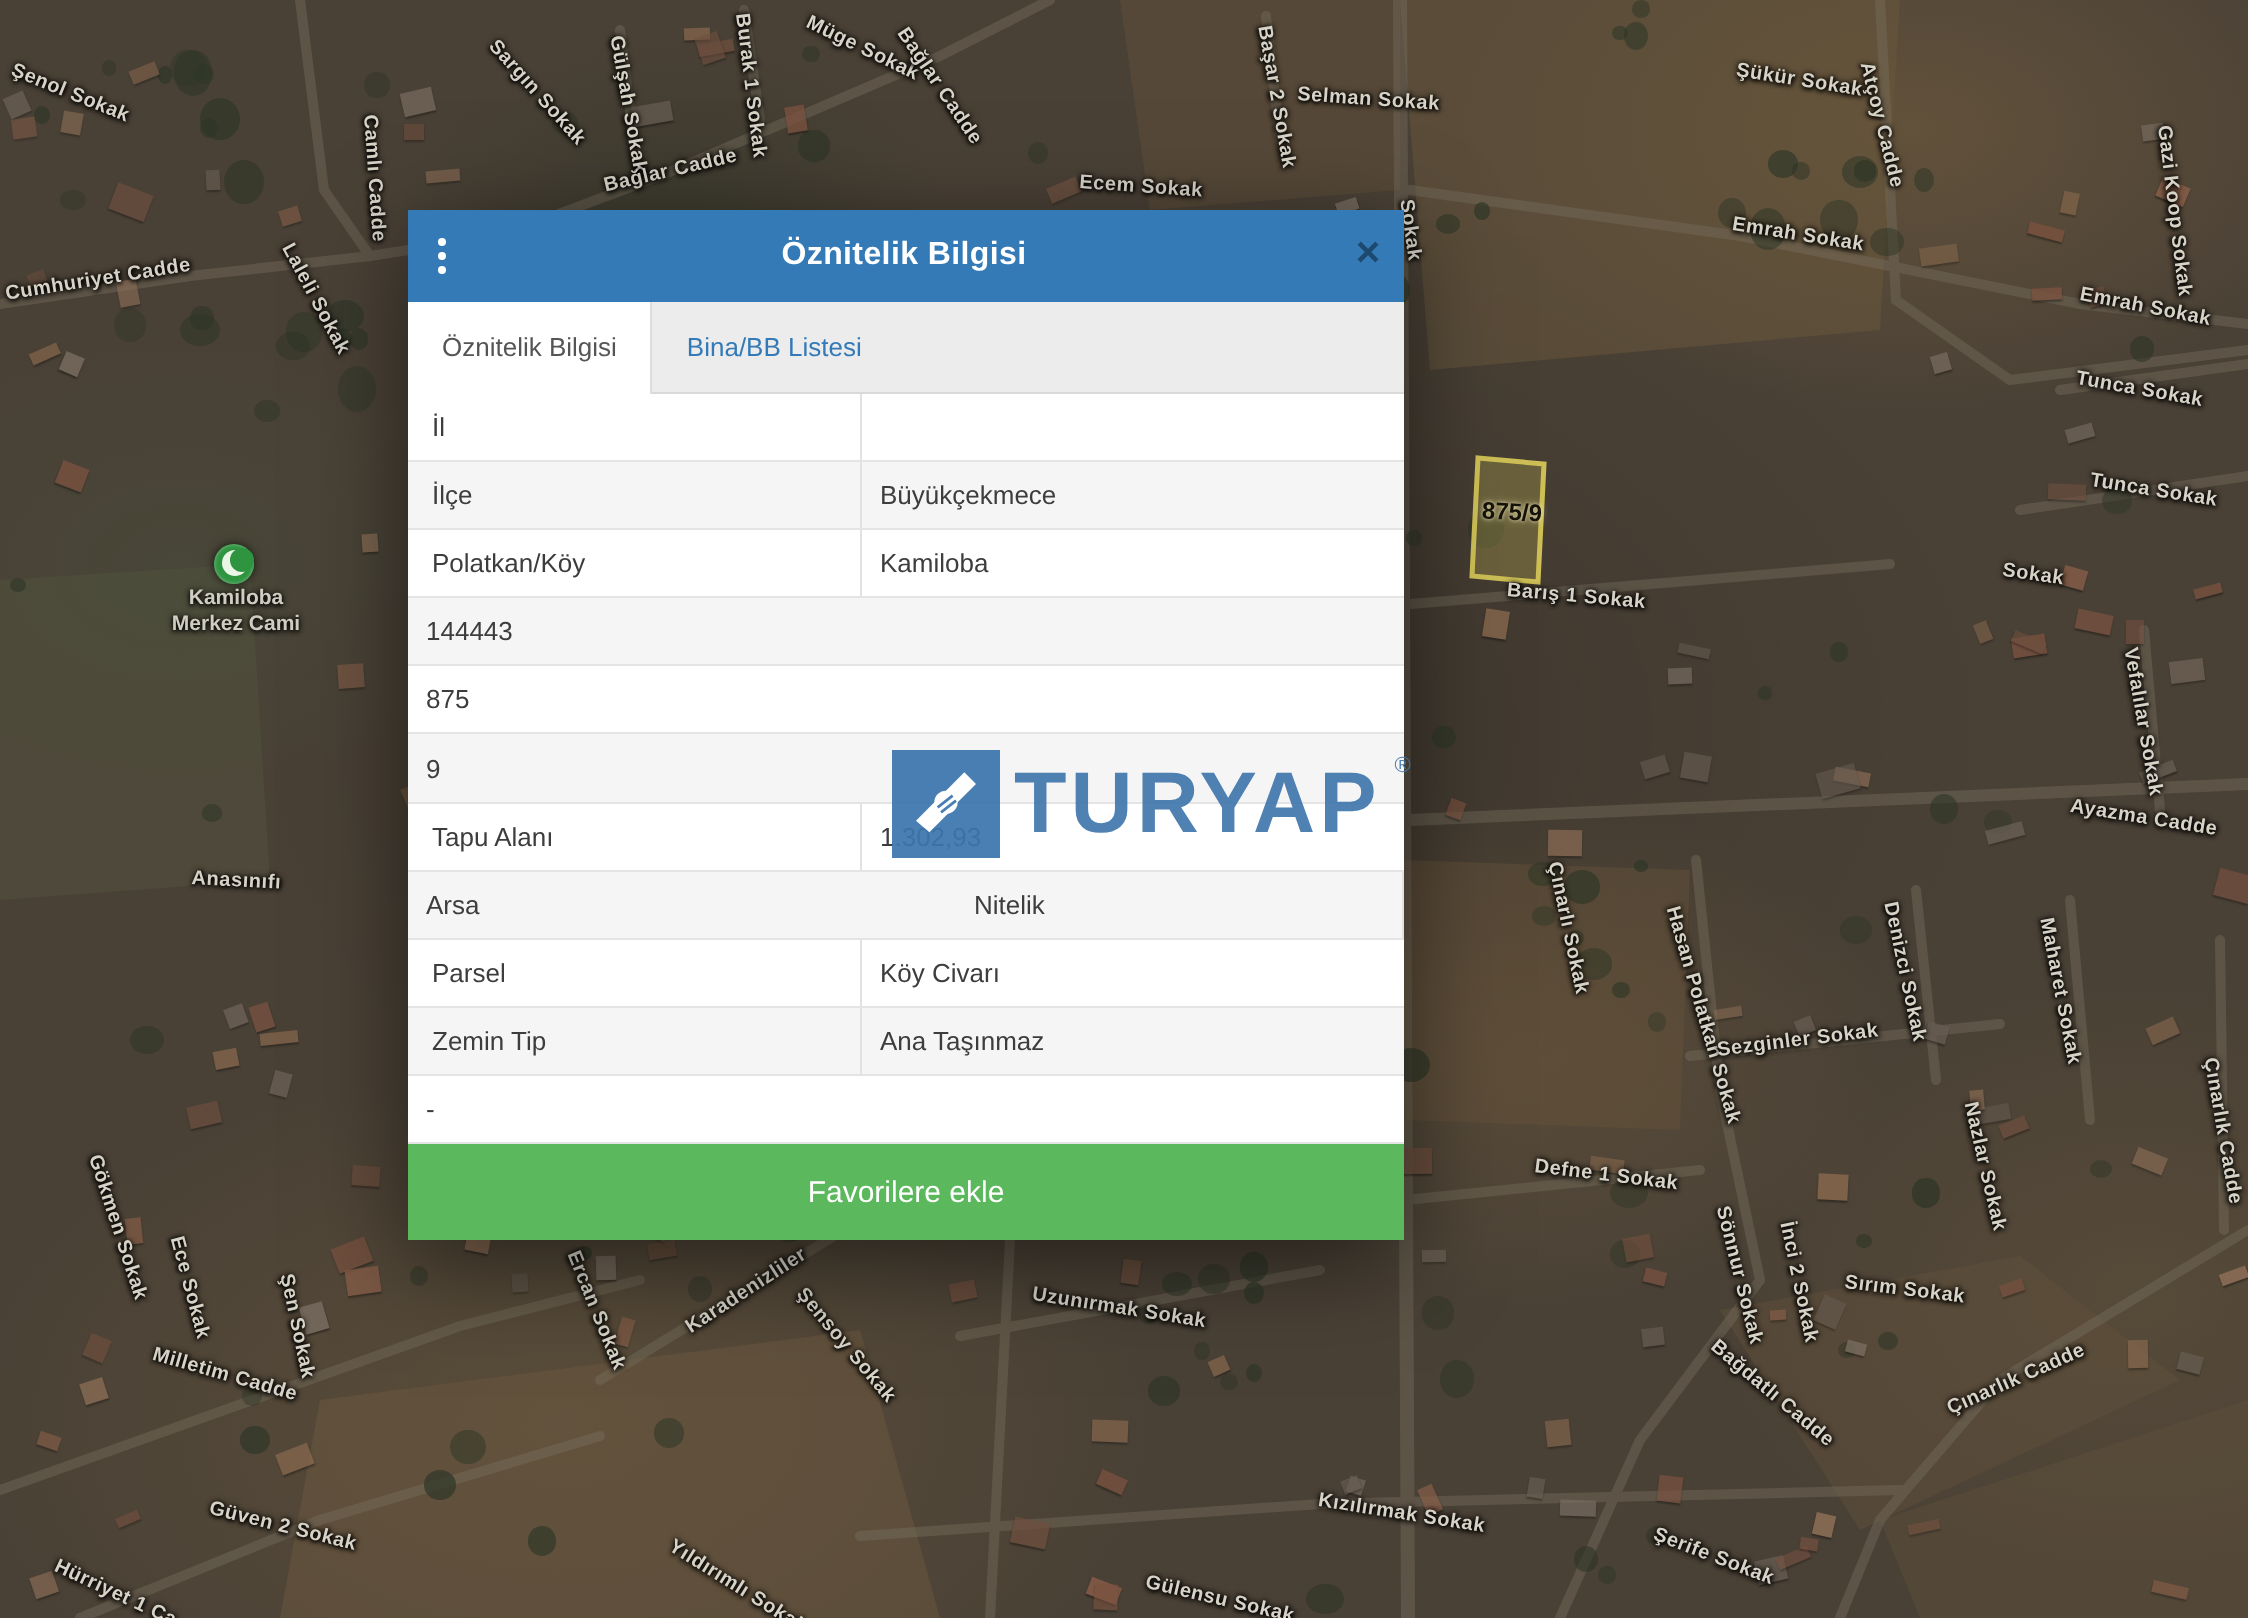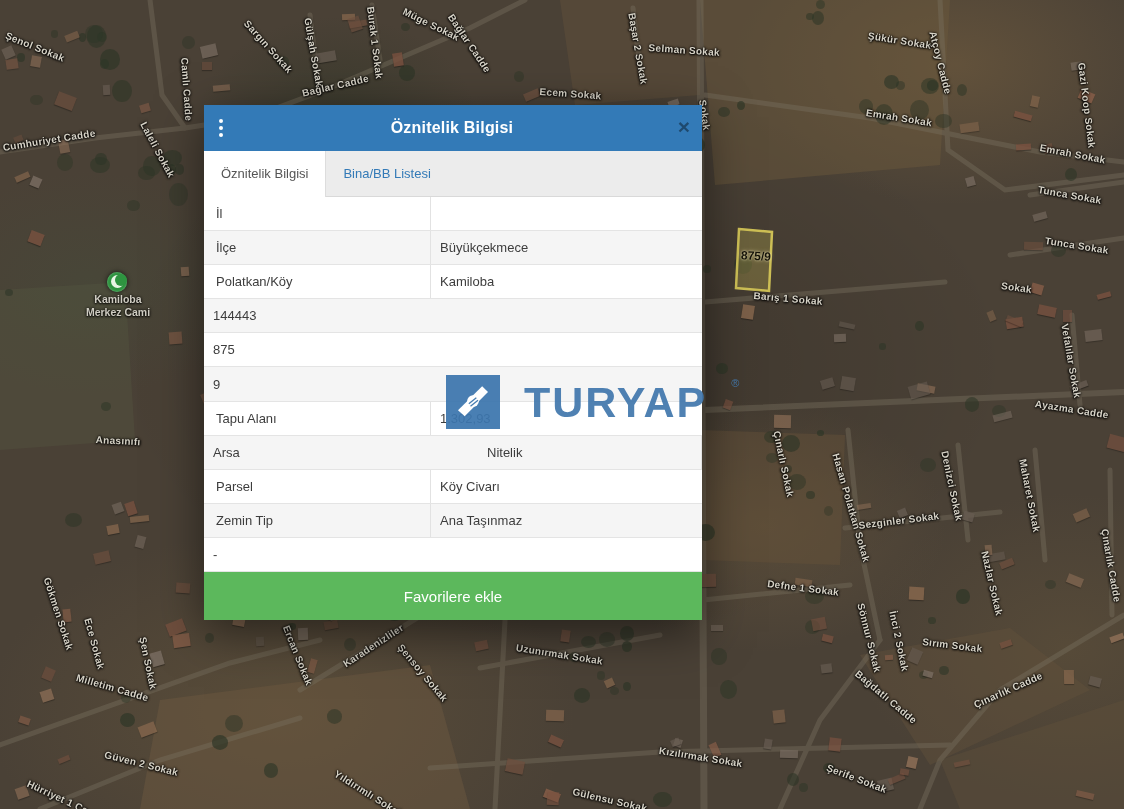--- a/index.html
+++ b/index.html
@@ -49,21 +49,21 @@
   .tab.inactive{color:#337ab7;}
   #table{position:relative;}
   .trow{height:34.1px;display:flex;box-sizing:border-box;border-bottom:1px solid #e4e4e4;background:#fff;}
   .trow:nth-child(even){background:#f5f5f5;}
   .cell{display:flex;align-items:center;font-size:13px;color:#3d3d3d;box-sizing:border-box;}
   .cell.lab{width:227px;padding-left:12px;border-right:1px solid #e2e2e2;}
   .cell.val{flex:1;padding-left:9px;}
   #fav-btn{height:48px;background:#5cb85c;color:#fff;font-size:15px;display:flex;align-items:center;
     justify-content:center;cursor:pointer;}
   
-  #watermark{position:absolute;left:242px;top:270px;display:flex;align-items:center;gap:24px;z-index:6;
+  #watermark{position:absolute;left:242px;top:270px;display:flex;align-items:center;gap:7px;z-index:6;
     pointer-events:none;opacity:.93;}
   #wm-square{width:54px;height:54px;background:#3c76ae;display:flex;align-items:center;justify-content:center;}
   #wm-text{font-size:43px;font-weight:bold;color:#4278ad;letter-spacing:2px;line-height:54px;}
   #wm-reg{font-size:11px;color:#4278ad;align-self:flex-start;margin-top:2px;}
 </style>
 </head>
 <body>
 
 <div id="stage">
 

